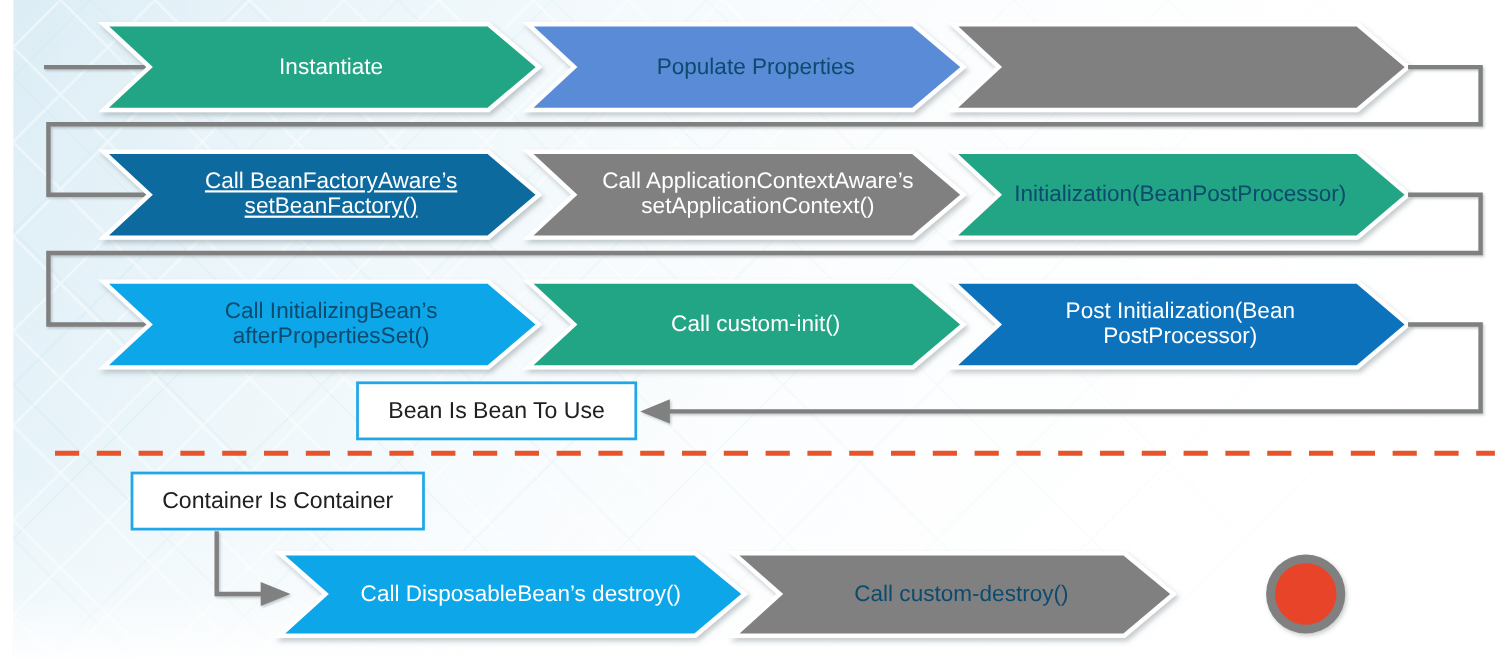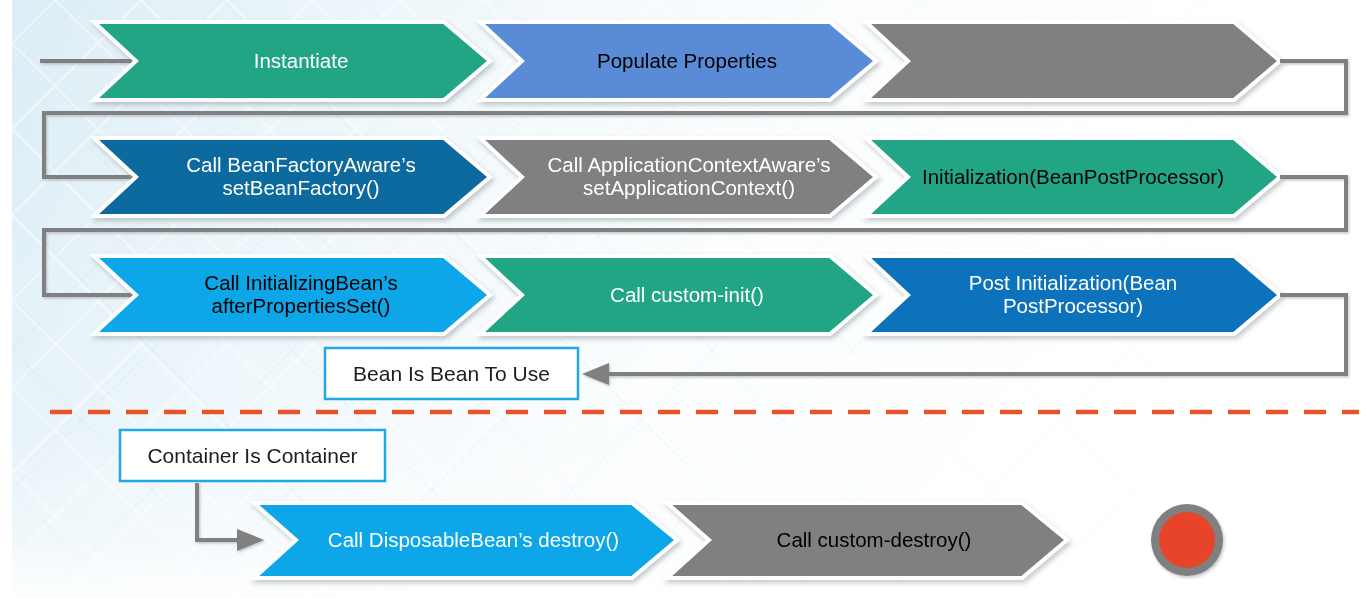--- a/index.html
+++ b/index.html
@@ -16,21 +16,21 @@
 
   .lbl{
     position:absolute;
     display:flex;align-items:center;justify-content:center;
     text-align:center;
     line-height:1.12;
     pointer-events:none;
     white-space:pre-line;
   }
   .lbl.white{color:#ffffff;}
-  .lbl.dark{color:#000000;}
+  .lbl.dark{color:#0c4a6e;}
   .chev-lbl{font-size:20.5px;}
   .box-lbl{font-size:21px;color:#202020;}
 </style>
 </head>
 <body>
 
 <div id="stage">
 
   <svg id="bg" viewBox="0 0 1365 599">
     <defs>
@@ -134,21 +134,21 @@
     <g filter="url(#shadowLine)">
       <path d="M1055 540 L1150 540" stroke="#808080" stroke-width="4" fill="none"></path>
     </g>
     <circle cx="1175" cy="540" r="36" fill="#808080" filter="url(#shadowSoft)"></circle>
     <circle cx="1175" cy="540" r="28" fill="#E8442A"></circle>
   </svg>
 
   <div class="lbl chev-lbl white" style="left:124px;top:22px;width:330px;height:78px;">Instantiate</div>
   <div class="lbl chev-lbl dark" style="left:510px;top:22px;width:330px;height:78px;">Populate Properties</div>
 
-  <div class="lbl chev-lbl white" style="left:124px;top:138px;width:330px;height:78px;">Call BeanFactoryAware’s
+  <div class="lbl chev-lbl white" style="left:124px;top:138px;width:330px;height:78px;text-decoration:underline;">Call BeanFactoryAware’s
 setBeanFactory()</div>
   <div class="lbl chev-lbl white" style="left:506px;top:138px;width:342px;height:78px;">Call ApplicationContextAware’s
 setApplicationContext()</div>
   <div class="lbl chev-lbl dark" style="left:888px;top:138px;width:346px;height:78px;">Initialization(BeanPostProcessor)</div>
 
   <div class="lbl chev-lbl dark" style="left:124px;top:256px;width:330px;height:78px;">Call InitializingBean’s
 afterPropertiesSet()</div>
   <div class="lbl chev-lbl white" style="left:510px;top:256px;width:330px;height:78px;">Call custom-init()</div>
   <div class="lbl chev-lbl white" style="left:896px;top:256px;width:330px;height:78px;">Post Initialization(Bean
 PostProcessor)</div>

